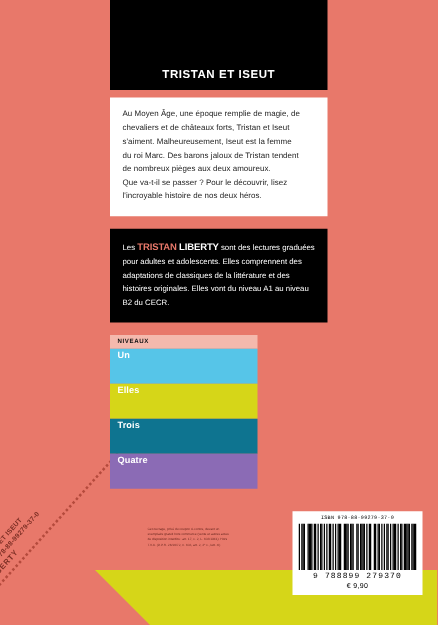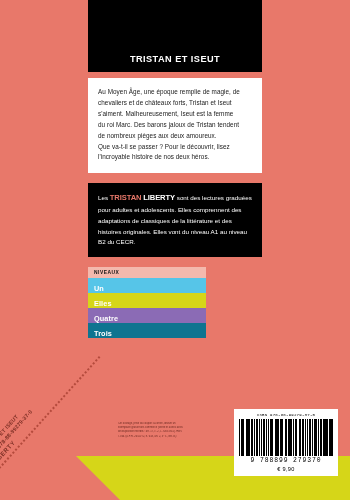--- a/index.html
+++ b/index.html
@@ -80,21 +80,21 @@
   .lv-right{flex:1;background:#000;}
 
   .lv-head{
     background:#f4b9ad;color:#111;
     font-size:4.9px;font-weight:bold;letter-spacing:.5px;
     height:11px;display:flex;align-items:center;padding-left:6px;box-sizing:border-box;
   }
   .lv-head.center{justify-content:center;padding-left:0;}
 
   .lv-row{
-    height:15px;display:flex;align-items:flex-end;
+    height:28px;display:flex;align-items:flex-start;
     padding-left:6px;box-sizing:border-box;
     font-size:7.3px;font-weight:bold;color:#fff;
     letter-spacing:.1px;
   }
   .lv-cecr{
     height:15px;display:flex;align-items:center;justify-content:center;
     font-size:7.1px;font-weight:bold;background:#000;letter-spacing:.3px;
   }
 
   
@@ -163,25 +163,25 @@
 
     <div class="levels">
       <div class="lv-left">
         <div class="lv-head">NIVEAUX</div>
         <div class="lv-row" style="background: rgb(86, 197, 232); color: rgb(255, 255, 255);">
             <span>Un</span>
           </div>
         <div class="lv-row" style="background: rgb(214, 214, 24); color: rgb(255, 255, 255);">
             <span>Elles</span>
           </div>
+        <div class="lv-row" style="background: rgb(14, 116, 144); color: rgb(255, 255, 255);">
+            <span>Trois</span>
+          </div>
         <div class="lv-row" style="background: rgb(139, 107, 181); color: rgb(255, 255, 255);">
             <span>Quatre</span>
-          </div>
-        <div class="lv-row" style="background: rgb(14, 116, 144); color: rgb(255, 255, 255);">
-            <span>Trois</span>
           </div>
       </div>
     </div>
 
   </div>
 
   <div class="legal">
     <div>Cet ouvrage, privé du coupon ci-contre, devant un</div>
     <div>exemplaire gratuit hors commerce (vente et autres actes</div>
     <div>de disposition interdits : art. 17, c. 2, L. 633/1941). Hors</div>

